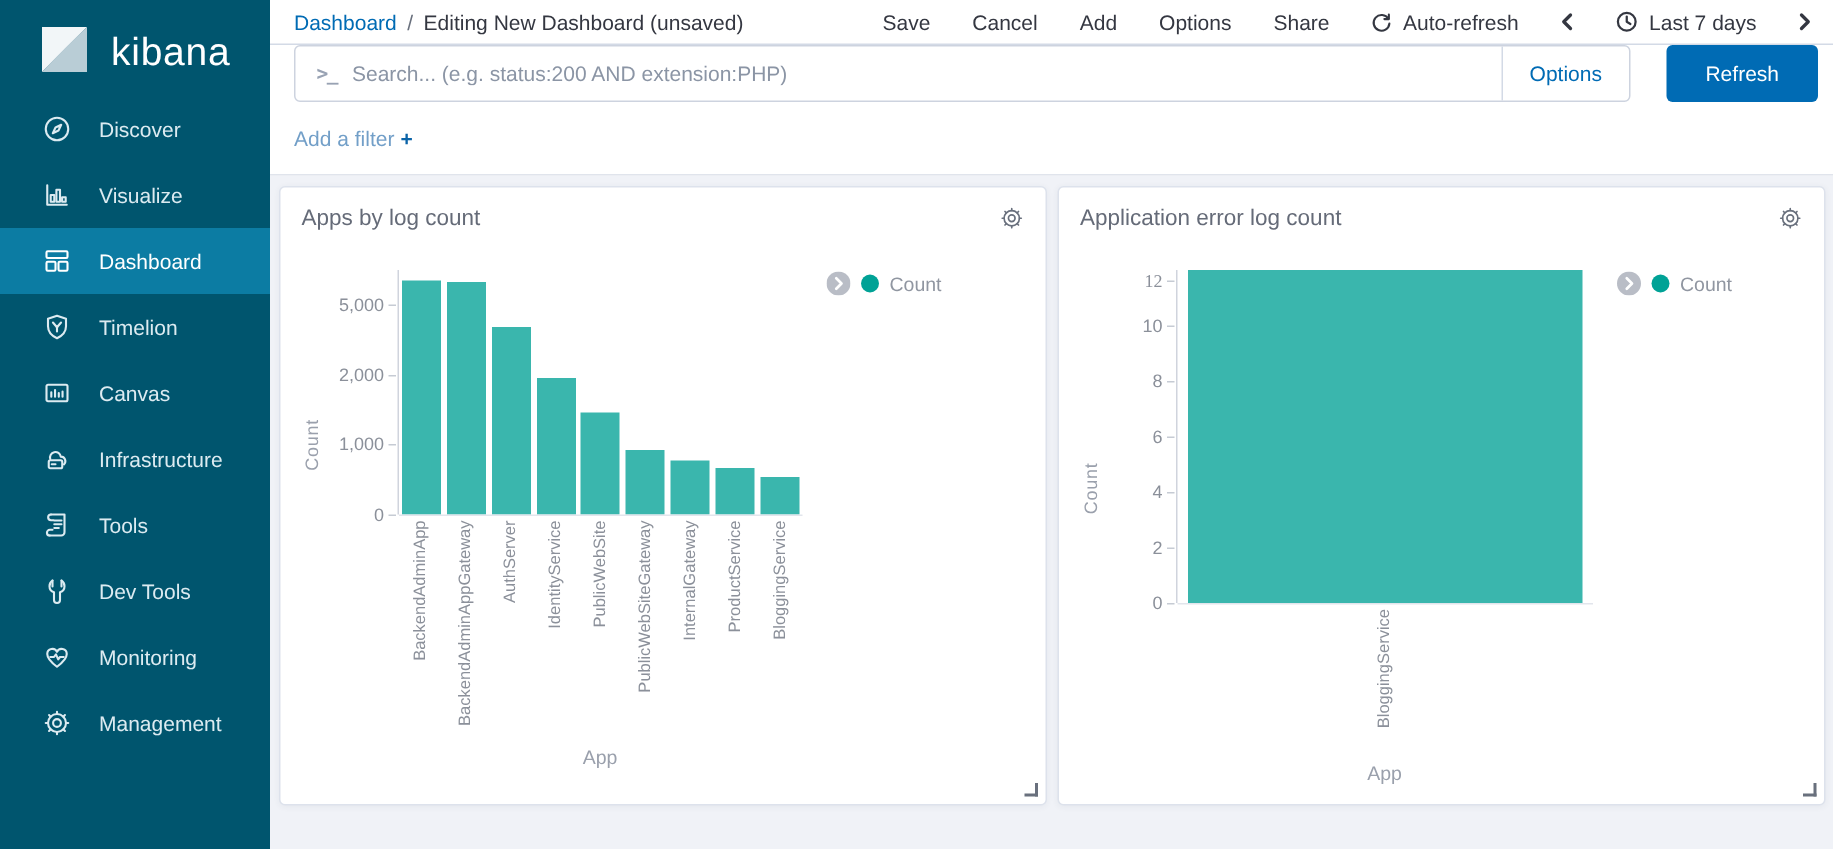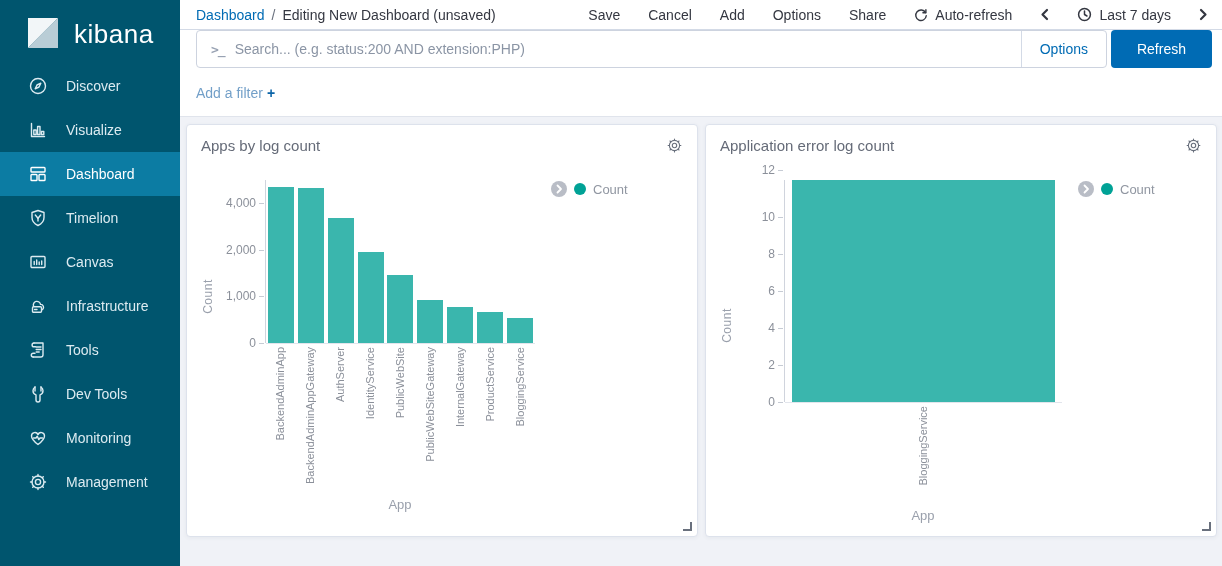--- a/index.html
+++ b/index.html
@@ -37,21 +37,21 @@
   .querybar { background:#fff; padding:0 10px 6px 16px; display:flex; align-items:center; }
   .searchbox { flex:1; height:38px; border:1px solid #cdd3df; border-radius:4px;
     background:#fff; display:flex; align-items:center; }
   .term-icon { color:#98a2b3; font-size:13px; font-weight:bold;
     font-family:"DejaVu Sans Mono",monospace; padding:0 10px 0 14px; letter-spacing:-1px; }
   .searchbox input { flex:1; border:none; outline:none; font-size:14px; height:100%;
     color:#343741; font-family:inherit; background:transparent; }
   .searchbox input::placeholder { color:#8b95a5; }
   .options-link { border-left:1px solid #d3dae6; padding:0 18px; line-height:36px;
     color:var(--accent-blue,#006bb4); font-size:14px; cursor:pointer; }
-  .refresh-btn { margin-left:4px; height:38px; padding:0 26px; background:var(--accent-blue,#006bb4);
+  .refresh-btn { margin-left:24px; height:38px; padding:0 26px; background:var(--accent-blue,#006bb4);
     color:#fff; font-size:14px; border:none; border-radius:4px; cursor:pointer; font-family:inherit; }
 
   .filterbar { background:#fff; border-bottom:1px solid #e0e4ec; padding:10px 16px 14px; }
   .add-filter { font-size:14px; color:#729fc8; cursor:pointer; }
   .add-filter .plus { color:#0b64a8; font-weight:bold; margin-left:4px; }
 
   
   .grid { flex:1; display:flex; gap:7px; padding:7px 5px 0 6px; align-items:flex-start; }
   .panel { position:relative; width:512px; height:413px; background:#fff;
     border:1px solid #dde2ec; border-radius:4px; box-shadow:0 1px 4px rgba(50,60,90,.06); }
@@ -277,21 +277,21 @@
         </div>
         <div class="viz" data-chart="0">
           <div class="crow">
             <div class="ytitle-col">
                 <span class="ytitle">Count</span>
               </div>
             <div class="yaxis">
                 <div class="ytick" style="bottom: -7px;">0</div>
                 <div class="ytick" style="bottom: 39.5714px; margin-top: 24px;">1,000</div>
                 <div class="ytick" style="bottom: 86.1429px;">2,000</div>
-                <div class="ytick" style="bottom: 132.714px;">4,000</div>
+                <div class="ytick" style="bottom: 132.714px;">5,000</div>
               </div>
             <div class="plot">
                 <div class="bar" style="height: 156.014px;"></div>
                 <div class="bar" style="height: 155.083px;"></div>
                 <div class="bar" style="height: 124.811px;"></div>
                 <div class="bar" style="height: 90.8143px;"></div>
                 <div class="bar" style="height: 67.5286px;"></div>
                 <div class="bar" style="height: 42.8457px;"></div>
                 <div class="bar" style="height: 35.86px;"></div>
                 <div class="bar" style="height: 31.2029px;"></div>
@@ -364,21 +364,21 @@
             <div class="ytitle-col">
                 <span class="ytitle">Count</span>
               </div>
             <div class="yaxis">
                 <div class="ytick" style="bottom: -7px;">0</div>
                 <div class="ytick" style="bottom: 30px;">2</div>
                 <div class="ytick" style="bottom: 67px;">4</div>
                 <div class="ytick" style="bottom: 104px;">6</div>
                 <div class="ytick" style="bottom: 141px;">8</div>
                 <div class="ytick" style="bottom: 178px;">10</div>
-                <div class="ytick" style="bottom: 225px;">12</div>
+                <div class="ytick" style="bottom: 208px; font-family: Liberation Serif, serif;">12</div>
               </div>
             <div class="plot">
                 <div class="bar" style="height: 222px;"></div>
               </div>
             <div class="legend">
               <span class="legend-expand">
                 <svg viewBox="0 0 16 16">
                     <circle cx="8" cy="8" r="8" fill="#b9bdc6"></circle>
                     <path d="M6.5 4.5 L10 8 L6.5 11.5" stroke="#fff" stroke-width="1.8" fill="none" stroke-linecap="round" stroke-linejoin="round"></path>
                   </svg>

